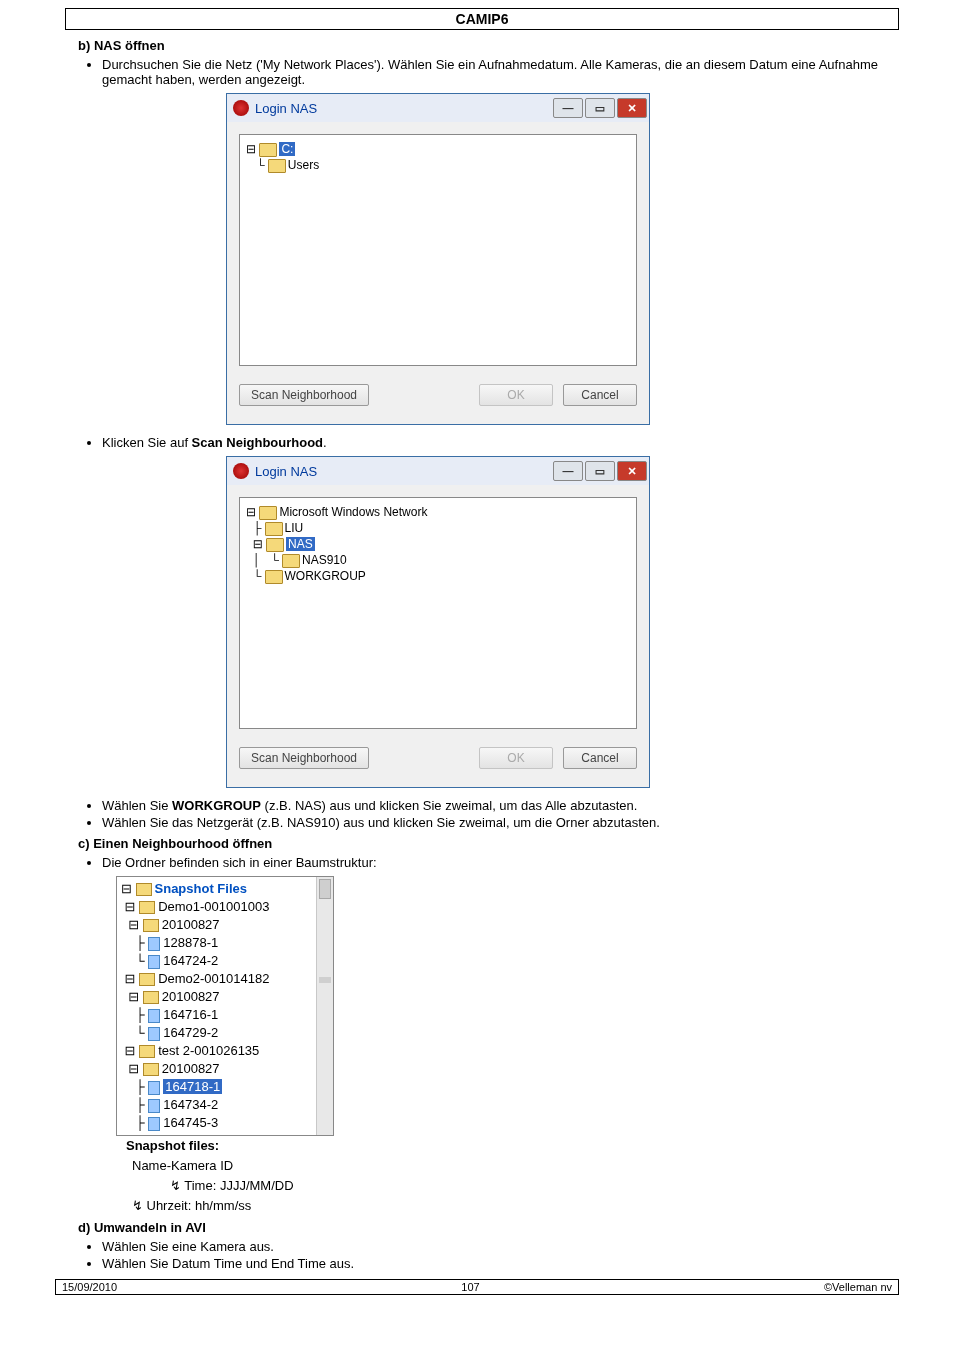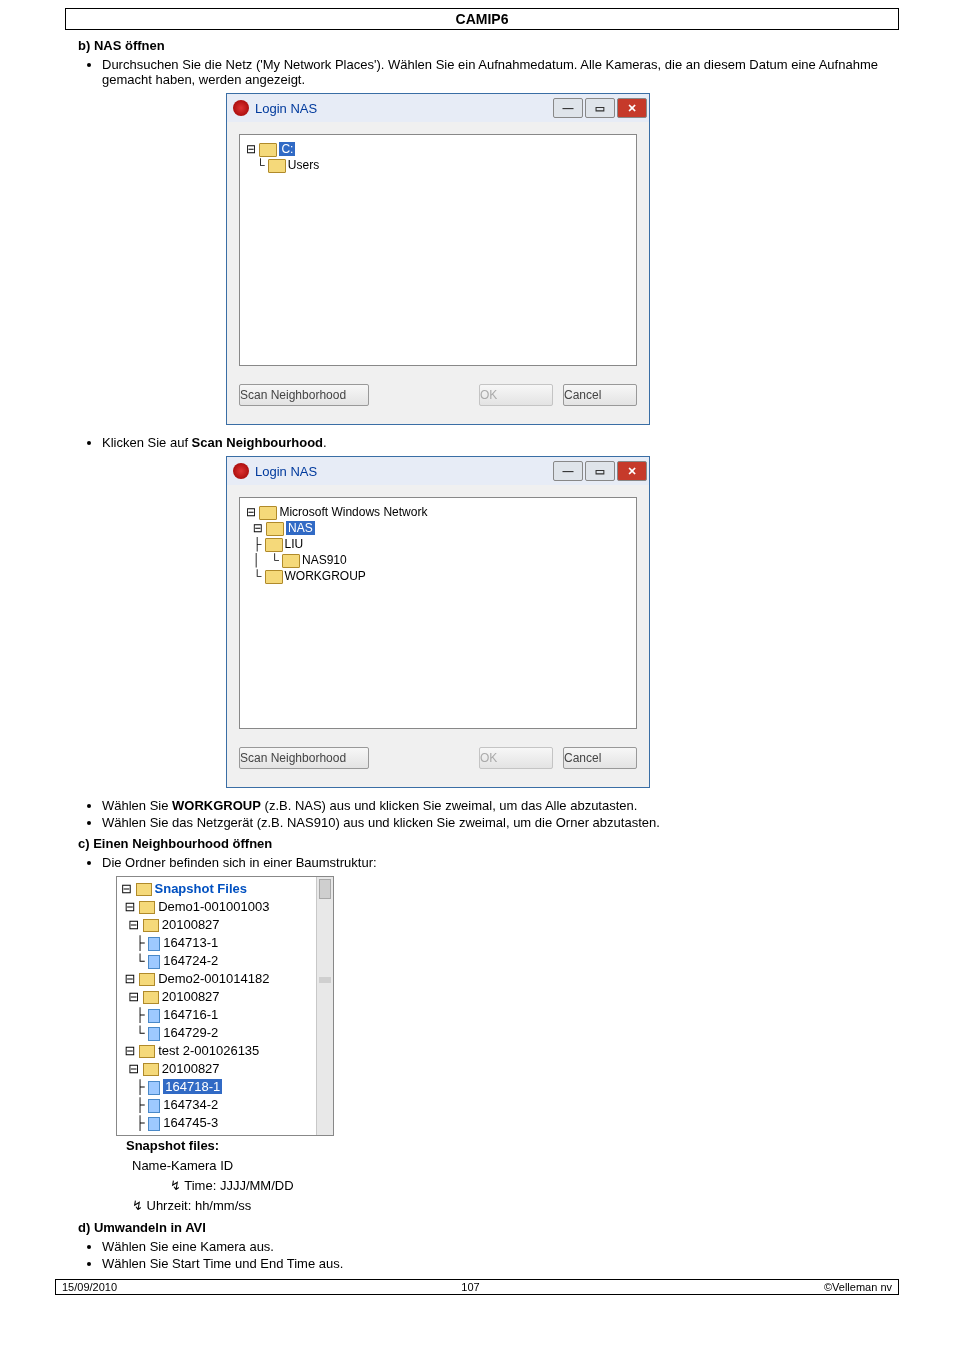--- a/index.html
+++ b/index.html
@@ -95,21 +95,21 @@
     vertical-align:middle; margin-right:2px;
   }
   .win-btnrow {
     display:flex; align-items:center; padding:18px 0 6px 0;
     gap: 10px;
   }
   .spacer { flex:1; }
   .winbtn {
     background: linear-gradient(#f7f7f7,#e3e3e3);
     border:1px solid #999; color:#444;
-    font-size:12px; padding:3px 0; width:128px; text-align:left;
+    font-size:12px; padding:3px 0; width:128px; text-align:center;
     border-radius:2px;
   }
   .winbtn.small { width:72px; }
   .winbtn.disabled { color:#aaa; border-color:#c4c4c4; }
 
   
   .snap-wrap {
     display:flex;
     align-items:flex-start;
     margin: 4px 0 4px 38px;
@@ -208,22 +208,22 @@
         <div class="titlebar-text">Login NAS</div>
         <div class="titlebar-btns">
           <div class="tbtn min">—</div>
           <div class="tbtn max">▭</div>
           <div class="tbtn close">✕</div>
         </div>
       </div>
       <div class="win-body">
         <div class="tree-box">
           <div class="tree-line">⊟ <span class="folded-ico"></span><span>Microsoft Windows Network</span></div>
+          <div class="tree-line">  ├ <span class="folded-ico"></span><span>LIU</span></div>
           <div class="tree-line">  ⊟ <span class="folded-ico"></span><span class="sel">NAS</span></div>
-          <div class="tree-line">  ├ <span class="folded-ico"></span><span>LIU</span></div>
           <div class="tree-line">  │   └ <span class="folded-ico"></span><span>NAS910</span></div>
           <div class="tree-line">  └ <span class="folded-ico"></span><span>WORKGROUP</span></div>
         </div>
         <div class="win-btnrow">
           <div class="winbtn">Scan Neighborhood</div>
           <div class="spacer"></div>
           <div class="winbtn small disabled">OK</div>
           <div class="winbtn small">Cancel</div>
         </div>
       </div>
@@ -240,21 +240,21 @@
     <ul class="bullets">
       <li>Die Ordner befinden sich in einer Baumstruktur:</li>
     </ul>
 
     <div class="snap-wrap">
       <div class="snap-panel">
         <div class="snap-content">
           <div class="srow">⊟ <span class="fico folder"></span><span class="blue">Snapshot Files</span></div>
           <div class="srow"> ⊟ <span class="fico folder"></span><span>Demo1-001001003</span></div>
           <div class="srow">  ⊟ <span class="fico folder"></span><span>20100827</span></div>
-          <div class="srow">    ├ <span class="fico file"></span><span>164713-1</span></div>
+          <div class="srow">    ├ <span class="fico file"></span><span>128878-1</span></div>
           <div class="srow">    └ <span class="fico file"></span><span>164724-2</span></div>
           <div class="srow"> ⊟ <span class="fico folder"></span><span>Demo2-001014182</span></div>
           <div class="srow">  ⊟ <span class="fico folder"></span><span>20100827</span></div>
           <div class="srow">    ├ <span class="fico file"></span><span>164716-1</span></div>
           <div class="srow">    └ <span class="fico file"></span><span>164729-2</span></div>
           <div class="srow"> ⊟ <span class="fico folder"></span><span>test 2-001026135</span></div>
           <div class="srow">  ⊟ <span class="fico folder"></span><span>20100827</span></div>
           <div class="srow">    ├ <span class="fico file"></span><span class="selrow">164718-1</span></div>
           <div class="srow">    ├ <span class="fico file"></span><span>164734-2</span></div>
           <div class="srow">    ├ <span class="fico file"></span><span>164745-3</span></div>
@@ -269,21 +269,21 @@
         <div class="hdr">Snapshot files:</div>
         <div style="padding-left:6px;">Name-Kamera ID</div>
         <div style="padding-left:44px;">↯ Time: JJJJ/MM/DD</div>
         <div style="padding-left:6px;">↯ Uhrzeit: hh/mm/ss</div>
       </div>
     </div>
 
     <div class="section-hdr">d) Umwandeln in AVI</div>
     <ul class="bullets">
       <li>Wählen Sie eine Kamera aus.</li>
-      <li>Wählen Sie Start Time und End Time aus.</li>
+      <li>Wählen Sie Datum Time und End Time aus.</li>
     </ul>
 
   </div>
 
   <div class="footer-row">
     <div class="cell">15/09/2010</div>
     <div class="cell mid">107</div>
     <div class="cell">©Velleman nv</div>
   </div>
 

